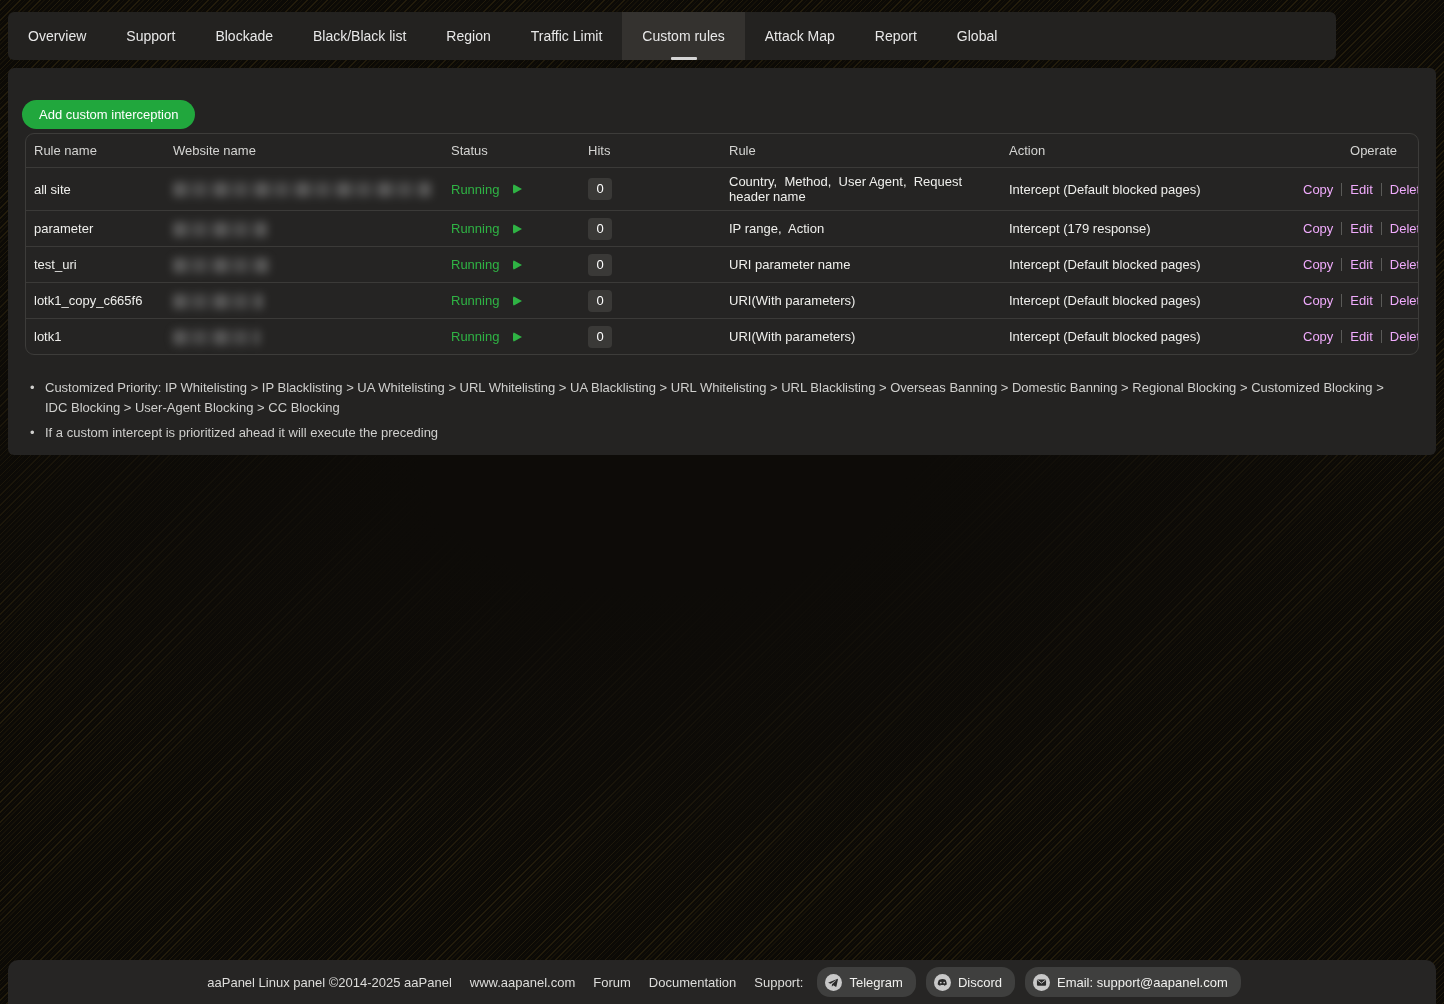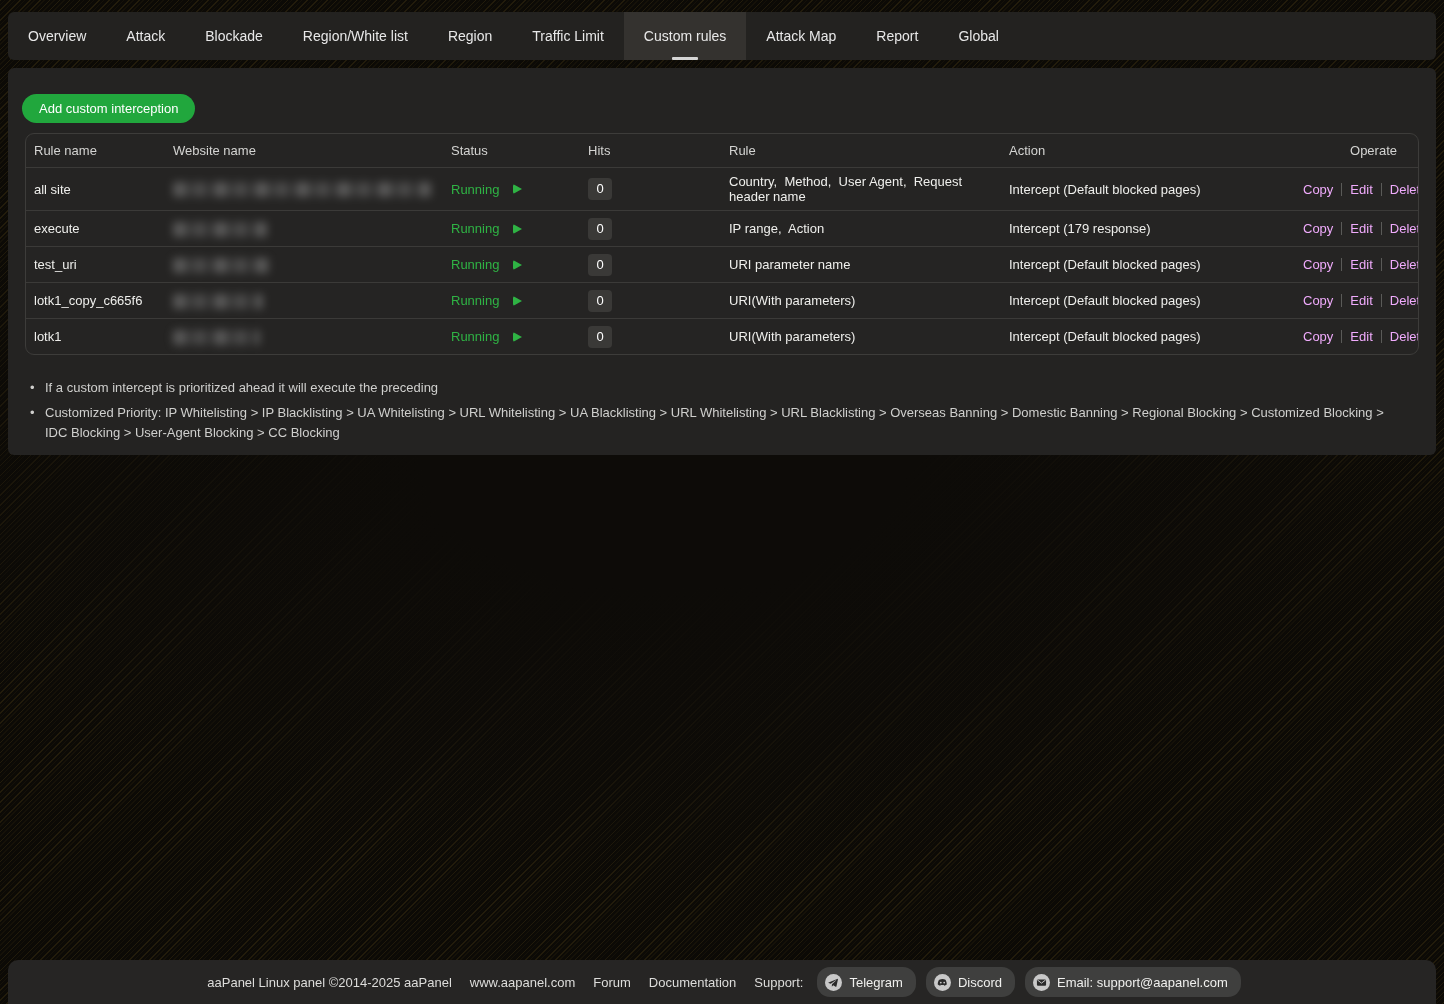--- a/index.html
+++ b/index.html
@@ -12,41 +12,41 @@
     width:1444px;height:1004px;position:relative;overflow:hidden;
     font-family:"Liberation Sans","DejaVu Sans",sans-serif;
     background-color:#0c0a06;
     background-image:
       radial-gradient(ellipse 55% 42% at 46% 46%, rgba(13,11,8,1) 30%, rgba(13,11,8,0.55) 70%, rgba(13,11,8,0) 100%),
       repeating-linear-gradient(135deg, rgba(150,118,38,0.16) 0 1px, rgba(0,0,0,0) 1px 3px, rgba(90,70,22,0.12) 3px 4px, rgba(0,0,0,0) 4px 7px);
   }
 
   
   .navbar{
-    position:absolute;left:8px;top:12px;width:1428px;height:48px;
+    position:absolute;left:8px;top:12px;width:1328px;height:48px;
     background:#232220;border-radius:6px;display:flex;align-items:stretch;
   }
   .nav-tabs{display:flex;align-items:stretch;}
   .tab{
     display:flex;align-items:center;padding:0 20px;font-size:14px;color:#e8e8e8;
     cursor:pointer;position:relative;white-space:nowrap;
   }
   .tab.active{background:#34322f;}
   .tab.active::after{
     content:"";position:absolute;bottom:0;left:50%;transform:translateX(-50%);
     width:26px;height:3px;background:#d5d5d5;border-radius:1px;
   }
 
   
   .panel{
     position:absolute;left:8px;top:68px;width:1428px;height:387px;
     background:#242322;border-radius:6px;
   }
   .add-btn{
-    position:absolute;left:14px;top:26px;height:29px;padding:0 17px;
+    position:absolute;left:14px;top:32px;height:29px;padding:0 17px;
     background:var(--green);color:#fff;border:none;border-radius:15px;
     font-size:13px;font-family:inherit;cursor:pointer;
   }
 
   
   .rtable{
     position:absolute;left:17px;top:65px;width:1394px;
     border:1px solid #3d3c3a;border-radius:9px;overflow:hidden;background:#252423;
   }
   .trow{
@@ -107,23 +107,23 @@
   }
   .picon{display:inline-flex;width:17px;height:17px;}
   .picon svg{width:17px;height:17px;}
 </style>
 </head>
 <body>
 
 <div class="navbar">
   <div class="nav-tabs">
       <div class="tab">Overview</div>
-      <div class="tab">Attack</div>
+      <div class="tab">Support</div>
       <div class="tab">Blockade</div>
-      <div class="tab">Region/White list</div>
+      <div class="tab">Black/Black list</div>
       <div class="tab">Region</div>
       <div class="tab">Traffic Limit</div>
       <div class="tab active">Custom rules</div>
       <div class="tab">Attack Map</div>
       <div class="tab">Report</div>
       <div class="tab">Global</div>
     </div>
 </div>
 
 <div class="panel">
@@ -154,21 +154,21 @@
     <div class="cell c4">
       <span class="badge">0</span>
     </div>
     <div class="cell c5 rule-text">Country,  Method,  User Agent,  Request header name</div>
     <div class="cell c6">Intercept (Default blocked pages)</div>
     <div class="cell c7">
       <a class="op">Copy</a><span class="sep"></span><a class="op">Edit</a><span class="sep"></span><a class="op">Delete</a>
     </div>
   </div>
         <div class="trow">
-    <div class="cell c1">execute</div>
+    <div class="cell c1">parameter</div>
     <div class="cell c2">
       <span class="redacted" style="width: 94px;"></span>
     </div>
     <div class="cell c3">
       <span class="running-wrap">
         <span class="running">Running</span>
         <span class="play"></span>
       </span>
     </div>
     <div class="cell c4">
@@ -237,22 +237,22 @@
     <div class="cell c5 rule-text">URI(With parameters)</div>
     <div class="cell c6">Intercept (Default blocked pages)</div>
     <div class="cell c7">
       <a class="op">Copy</a><span class="sep"></span><a class="op">Edit</a><span class="sep"></span><a class="op">Delete</a>
     </div>
   </div>
       </div>
   </div>
 
   <ul class="notes">
+    <li>Customized Priority: IP Whitelisting &gt; IP Blacklisting &gt; UA Whitelisting &gt; URL Whitelisting &gt; UA Blacklisting &gt; URL Whitelisting &gt; URL Blacklisting &gt; Overseas Banning &gt; Domestic Banning &gt; Regional Blocking &gt; Customized Blocking &gt; IDC Blocking &gt; User-Agent Blocking &gt; CC Blocking</li>
     <li>If a custom intercept is prioritized ahead it will execute the preceding</li>
-    <li>Customized Priority: IP Whitelisting &gt; IP Blacklisting &gt; UA Whitelisting &gt; URL Whitelisting &gt; UA Blacklisting &gt; URL Whitelisting &gt; URL Blacklisting &gt; Overseas Banning &gt; Domestic Banning &gt; Regional Blocking &gt; Customized Blocking &gt; IDC Blocking &gt; User-Agent Blocking &gt; CC Blocking</li>
   </ul>
 </div>
 
 <div class="footer">
   <span class="fitem">aaPanel Linux panel ©2014-2025 aaPanel</span>
   <a class="fitem">www.aapanel.com</a>
   <a class="fitem">Forum</a>
   <a class="fitem">Documentation</a>
   <span class="fitem">Support:</span>
 

